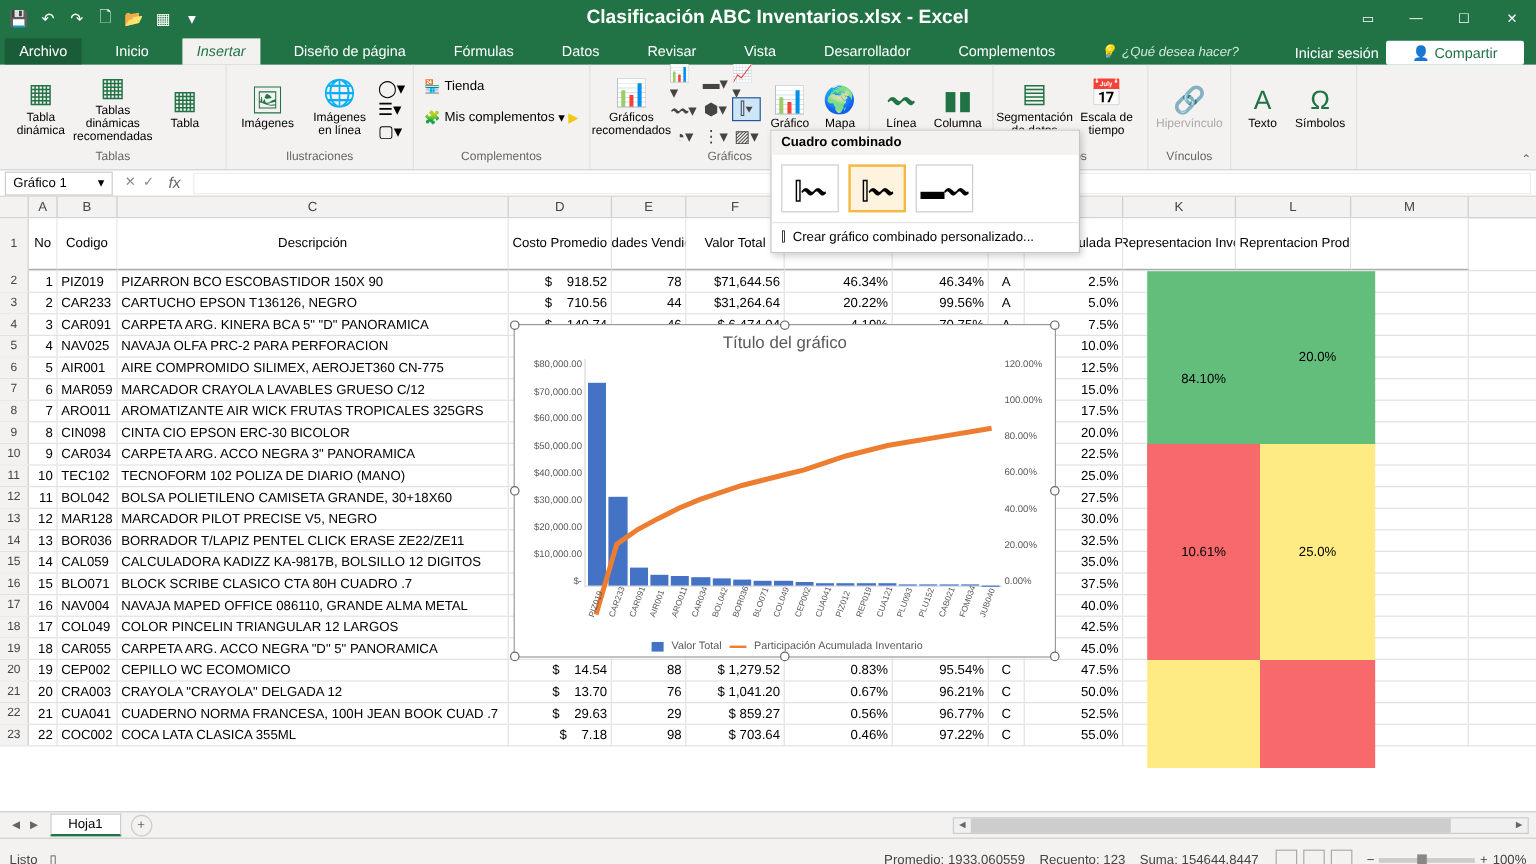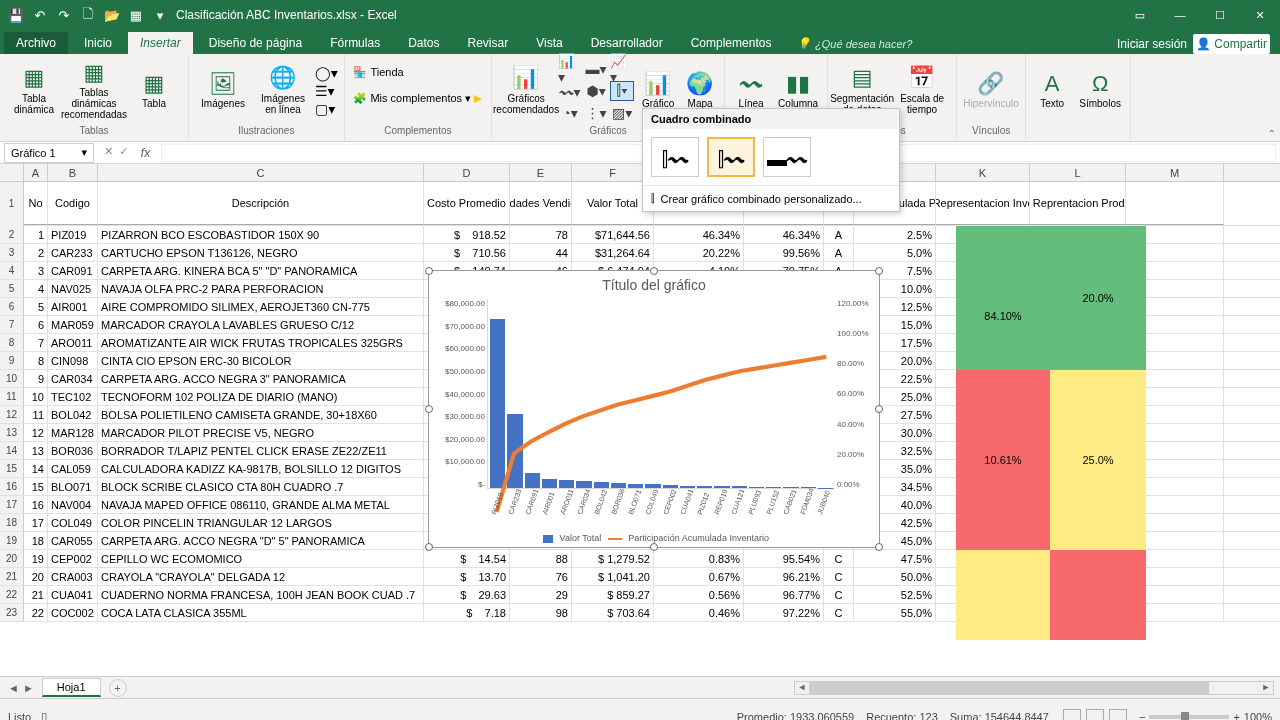--- a/index.html
+++ b/index.html
@@ -2,32 +2,32 @@
 <html><head>
 <meta charset="utf-8">
 <style>
 * { margin: 0; padding: 0; box-sizing: border-box; font-family: "Segoe UI", Tahoma, sans-serif; }
 body { width: 1280px; height: 720px; overflow: hidden; background: #fff; font-size: 11px; }
 
 
 .titlebar { height: 30px; background: #217346; display: flex; align-items: center; color: #fff; }
 .qat { display: flex; gap: 4px; padding: 0 6px; align-items: center; }
 .qat span { width: 20px; height: 20px; display: flex; align-items: center; justify-content: center; font-size: 13px; cursor: pointer; }
-.title-text { flex: 1; font-size: 12px; }
+.title-text { flex: 1; text-align: center; font-size: 16px; font-weight: bold; }
 .win-btns { display: flex; }
 .win-btns span { width: 40px; height: 30px; display: flex; align-items: center; justify-content: center; font-size: 11px; cursor: pointer; }
 
 
-.tabs { height: 24px; background: #217346; display: flex; align-items: flex-end; padding-left: 4px; gap: 4px; }
+.tabs { height: 24px; background: #217346; display: flex; align-items: flex-end; padding-left: 4px; gap: 16px; }
 .tab { padding: 4px 12px; color: #fff; font-size: 12px; cursor: pointer; }
 .tab.file { background: #1a5c38; }
 .tab.active { background: #f3f2f1; color: #217346; font-style: italic; }
 .tell-me { display: flex; align-items: center; gap: 4px; color: #d0e8d9; padding: 4px 10px; font-style: italic; }
 .tabs-right { margin-left: auto; display: flex; align-items: center; gap: 6px; padding-right: 10px; color: #fff; font-size: 12px; }
-.share { background: #fff; color: #217346; padding: 3px 3px; border-radius: 2px; }
+.share { background: #fff; color: #217346; padding: 3px 22px; border-radius: 2px; }
 
 
 .ribbon { height: 88px; background: #f3f2f1; border-bottom: 1px solid #d4d4d4; display: flex; position: relative; }
 .group { border-right: 1px solid #e1e1e1; padding: 2px 6px; display: flex; flex-direction: column; }
 .group-row { display: flex; gap: 4px; flex: 1; align-items: center; }
 .group-label { font-size: 10px; text-align: center; color: #666; height: 14px; }
 .big-btn { display: flex; flex-direction: column; align-items: center; justify-content: center; width: 56px; height: 64px; cursor: pointer; font-size: 10px; text-align: center; line-height: 1.1; }
 .big-btn .icon { font-size: 22px; color: #217346; margin-bottom: 2px; }
 .small-btn { display: flex; align-items: center; gap: 3px; height: 20px; cursor: pointer; font-size: 11px; padding: 0 3px; }
 .chart-btns { display: grid; grid-template-columns: repeat(3, 24px); grid-template-rows: repeat(3, 20px); gap: 2px; }
@@ -572,21 +572,21 @@
         <div class="rh">16</div>
         <div class="cell cA num">15</div>
         <div class="cell cB">BLO071</div>
         <div class="cell cC">BLOCK SCRIBE CLASICO CTA 80H CUADRO .7</div>
         <div class="cell cD num"></div>
         <div class="cell cE num"></div>
         <div class="cell cF num"></div>
         <div class="cell cG num"></div>
         <div class="cell cH num"></div>
         <div class="cell cI ctr"></div>
-        <div class="cell cJ num">34.5%</div>
+        <div class="cell cJ num">37.5%</div>
         <div class="cell cK"></div>
         <div class="cell cL"></div>
         <div class="cell cM"></div>
       </div>
       <div class="row">
         <div class="rh">17</div>
         <div class="cell cA num">16</div>
         <div class="cell cB">NAV004</div>
         <div class="cell cC">NAVAJA MAPED OFFICE 086110, GRANDE ALMA METAL</div>
         <div class="cell cD num"></div>

